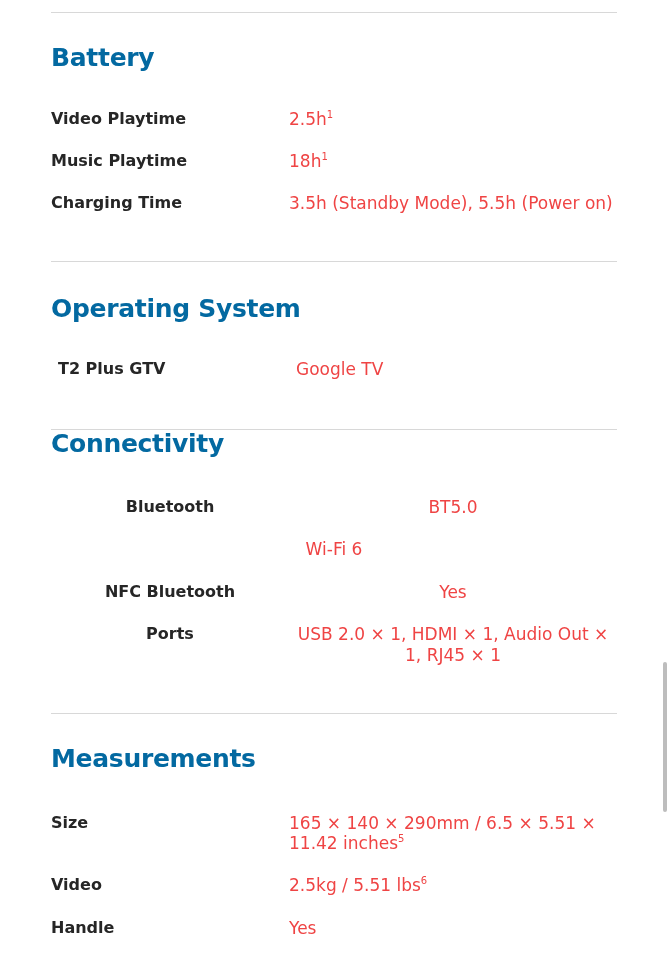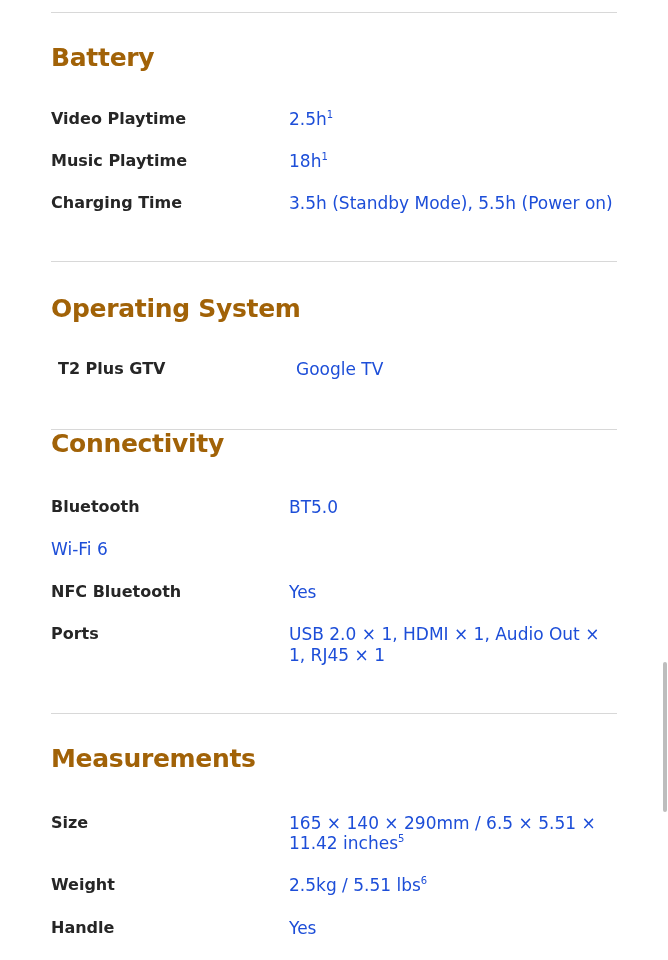--- a/index.html
+++ b/index.html
@@ -28,63 +28,63 @@
     width: 566px;
     margin: 0;
   }
   .section {
     width: 566px;
   }
   .section-title {
     font-size: 25px;
     font-weight: bold;
     letter-spacing: -0.3px;
-    color: #a16207;
+    color: #0369a1;
     margin: 0;
     line-height: 1.1;
   }
   .spec-row {
     display: flex;
     align-items: flex-start;
     width: 566px;
   }
   .spec-label {
     width: 238px;
     flex: 0 0 238px;
     font-size: 16px;
     font-weight: bold;
     color: #262626;
     line-height: 1.2;
   }
   .spec-value {
     flex: 1 1 auto;
     font-size: 17px;
     font-weight: normal;
-    color: #1d4ed8;
+    color: #ef4444;
     line-height: 1.2;
   }
   .spec-value sup {
     font-size: 10px;
     vertical-align: super;
     line-height: 0;
   }
 
   
   .rule-top { margin-top: 12px; }
   .battery-title { margin-top: 31px; }
   .battery-rows { margin-top: 37px; }
   .battery-rows .spec-row + .spec-row { margin-top: 22px; }
 
   .rule-2 { margin-top: 47px; }
   .os-title { margin-top: 33px; }
   .os-rows { margin-top: 37px; margin-left: 7px; }
 
   .rule-3 { margin-top: 49px; }
   .conn-title { }
-  .conn-rows { margin-top: 40px; }
+  .conn-rows { margin-top: 40px; text-align: center; }
   .conn-rows .spec-row + .spec-row { margin-top: 22px; }
 
   .rule-4 { margin-top: 48px; }
   .meas-title { margin-top: 31px; }
   .meas-rows { margin-top: 40px; }
   .meas-rows .spec-row + .spec-row { margin-top: 22px; }
 
   
   .scrollbar-track {
     position: absolute;
@@ -167,21 +167,21 @@
   <div class="rule rule-4"></div>
 
   <div class="section">
     <h2 class="section-title meas-title">Measurements</h2>
     <div class="meas-rows">
       <div class="spec-row">
         <div class="spec-label">Size</div>
         <div class="spec-value"><span>165 × 140 × 290mm / 6.5 × 5.51 × 11.42 inches</span><sup>5</sup></div>
       </div>
       <div class="spec-row">
-        <div class="spec-label">Weight</div>
+        <div class="spec-label">Video</div>
         <div class="spec-value"><span>2.5kg / 5.51 lbs</span><sup>6</sup></div>
       </div>
       <div class="spec-row">
         <div class="spec-label">Handle</div>
         <div class="spec-value"><span>Yes</span><sup></sup></div>
       </div>
     </div>
   </div>
 
   <div class="scrollbar-track">

